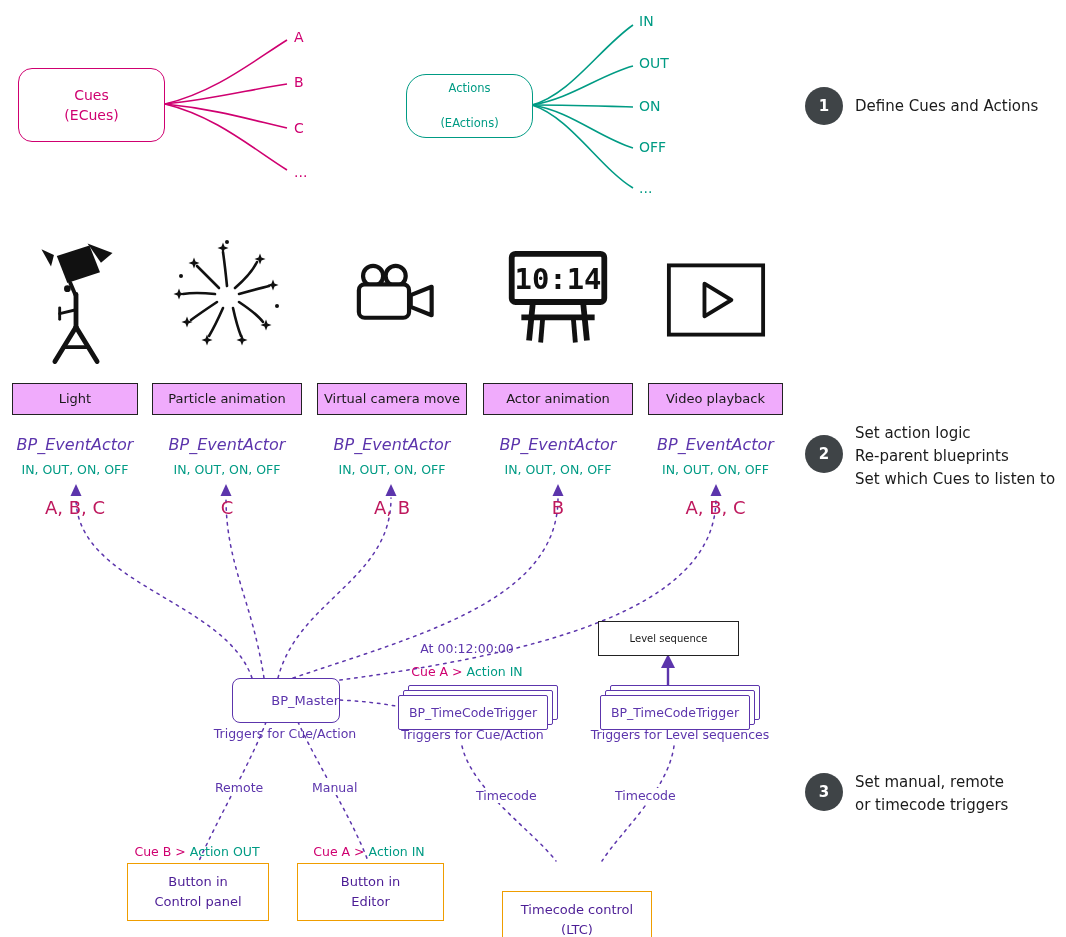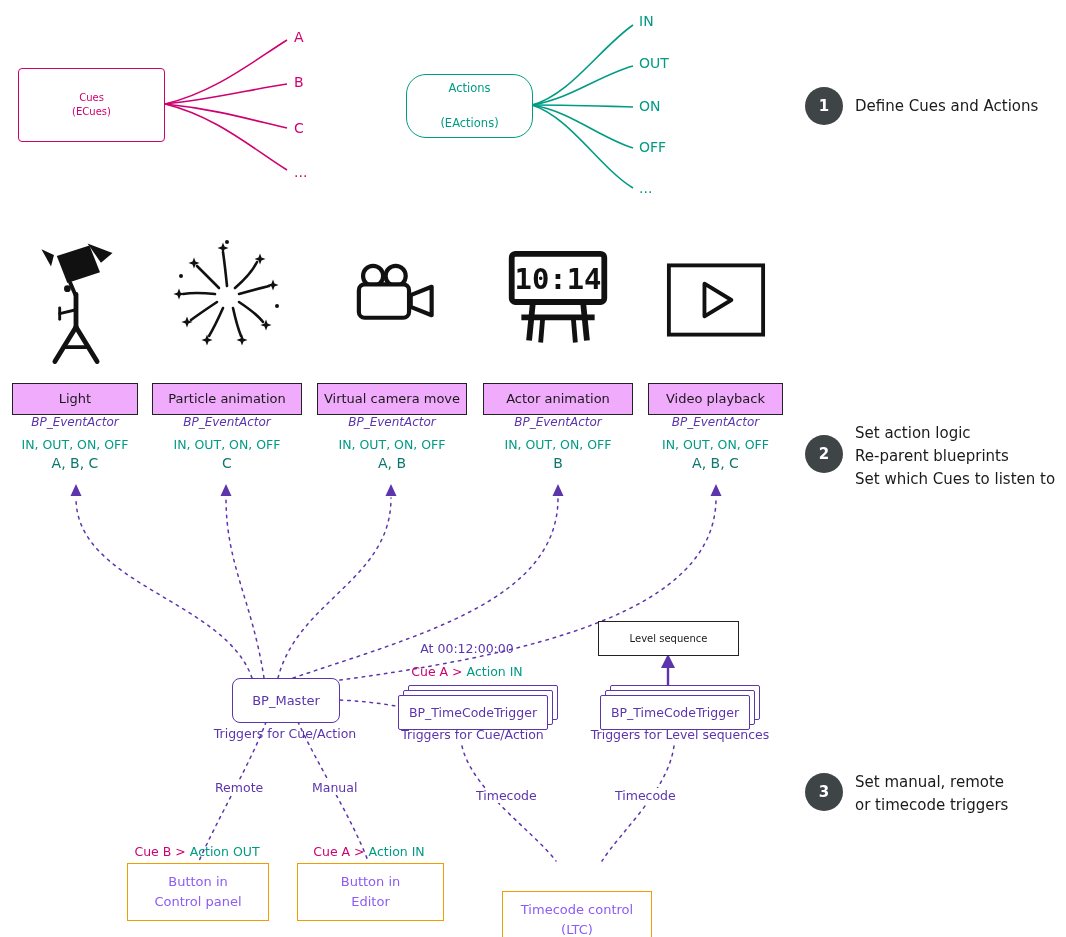--- a/index.html
+++ b/index.html
@@ -7,50 +7,50 @@
   #canvas{position:relative;width:1066px;height:937px;background:#fff;overflow:hidden;}
   .abs{position:absolute;}
   .ctr{text-align:center;}
   svg.overlay{position:absolute;left:0;top:0;width:1066px;height:937px;pointer-events:none;}
 
   
   .pink{color:#cf0070;}
   .teal{color:#009b84;}
 
   
-  .node{border-radius:4px;background:#fff;display:flex;flex-direction:column;align-items:center;justify-content:center;font-size:10px;line-height:1.45;}
+  .node{border-radius:14px;background:#fff;display:flex;flex-direction:column;align-items:center;justify-content:center;font-size:14px;line-height:1.45;}
   .node.cues{border:1.6px solid #cf0070;color:#cf0070;}
   .node.actions{border:1.6px solid #009b84;color:#009b84;border-radius:20px;font-size:11.5px;}
 
   .branch-label{font-size:14px;transform:translateY(-50%);}
 
   
   .step-circle{width:38px;height:38px;border-radius:50%;background:#3f4447;color:#fff;font-weight:bold;font-size:15px;line-height:38px;text-align:center;}
   .step-text{font-size:15px;line-height:23px;color:#1a1a1a;}
 
   
   .device-col{text-align:center;}
   .dev-box{border:1.3px solid #222;background:#f0abfc;height:30px;line-height:30px;font-size:13px;color:#1a1a1a;}
-  .dev-parent{margin-top:0;font-style:italic;font-size:12px;color:#5c35ac;}
+  .dev-parent{margin-top:20px;font-style:italic;font-size:16px;color:#5c35ac;}
   .dev-actions{margin-top:8px;font-size:12.5px;color:#009b84;}
-  .dev-cues{margin-top:3px;font-size:14px;color:#0f766e;}
+  .dev-cues{margin-top:20px;font-size:18px;color:#be185d;}
 
   
   .bp-box{border:1.6px solid #5c35ac;border-radius:8px;background:#fff;color:#5c35ac;font-size:13px;display:flex;align-items:center;justify-content:center;}
   .caption{font-size:12.5px;color:#5c35ac;}
 
   .stack{position:absolute;}
   .stack .layer{position:absolute;width:148px;height:33px;border:1.4px solid #5c35ac;border-radius:2px;background:#fff;}
   .stack .l-back{left:10px;top:0;}
   .stack .l-mid{left:5px;top:5px;}
   .stack .l-front{left:0;top:10px;display:flex;align-items:center;justify-content:center;color:#5c35ac;font-size:12.5px;}
 
   .plain-box{border:1.4px solid #222;background:#fff;display:flex;align-items:center;justify-content:center;font-size:10px;color:#1a1a1a;}
 
-  .src-box{border:1.6px solid #ef9d00;background:#fff;color:#8b5cf6;font-size:13px;line-height:1.55;display:flex;flex-direction:column;align-items:center;justify-content:center;}
+  .src-box{border:1.6px solid #ef9d00;background:#fff;color:#4c1d95;font-size:13px;line-height:1.55;display:flex;flex-direction:column;align-items:center;justify-content:center;}
 
   .edge-label{font-size:12.5px;color:#5c35ac;background:#fff;padding:0 3px;}
   .cue-binding{font-size:12.5px;white-space:nowrap;}
   .cue-binding .sp{margin-left:4px;}
   .time-label{font-size:12.5px;color:#5c35ac;}
 </style>
 </head>
 <body>
 
 <div id="canvas">
@@ -238,21 +238,21 @@
     <div class="dev-actions">IN, OUT, ON, OFF</div>
     <div class="dev-cues">B</div>
   </div>
   <div class="abs device-col" style="left:648px;top:383px;width:135px;">
     <div class="dev-box"><span>Video playback</span></div>
     <div class="dev-parent">BP_EventActor</div>
     <div class="dev-actions">IN, OUT, ON, OFF</div>
     <div class="dev-cues">A, B, C</div>
   </div>
 
-  <div class="abs bp-box" style="left:232px;top:678px;width:106px;height:43px;">
+  <div class="abs bp-box" style="left:232px;top:678px;width:106px;height:43px;justify-content:flex-end;">
     <span>BP_Master</span>
   </div>
   <div class="abs caption ctr" style="left:195px;top:726px;width:180px;">Triggers for Cue/Action</div>
 
   <div class="abs time-label ctr" style="left:392px;top:641px;width:150px;">At 00:12:00:00</div>
   <div class="abs cue-binding ctr" style="left:392px;top:664px;width:150px;">
     <span class="pink">Cue A &gt;</span><span class="teal sp">Action IN</span>
   </div>
   <div class="stack" style="left:398px;top:685px;width:158px;height:44px;">
     <div class="layer l-back"></div>

